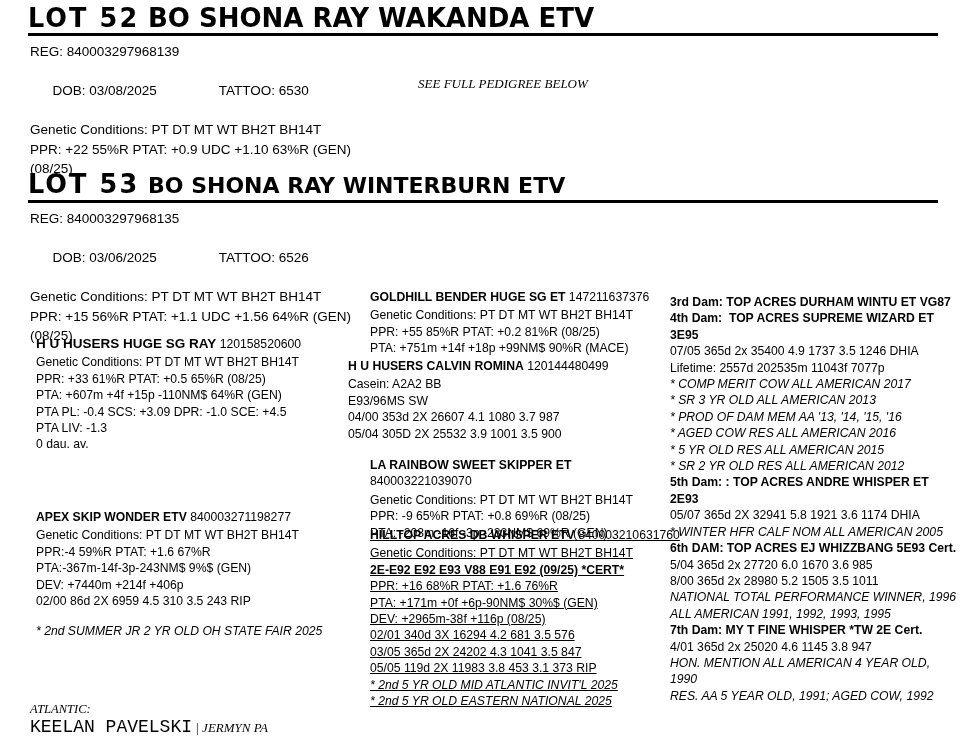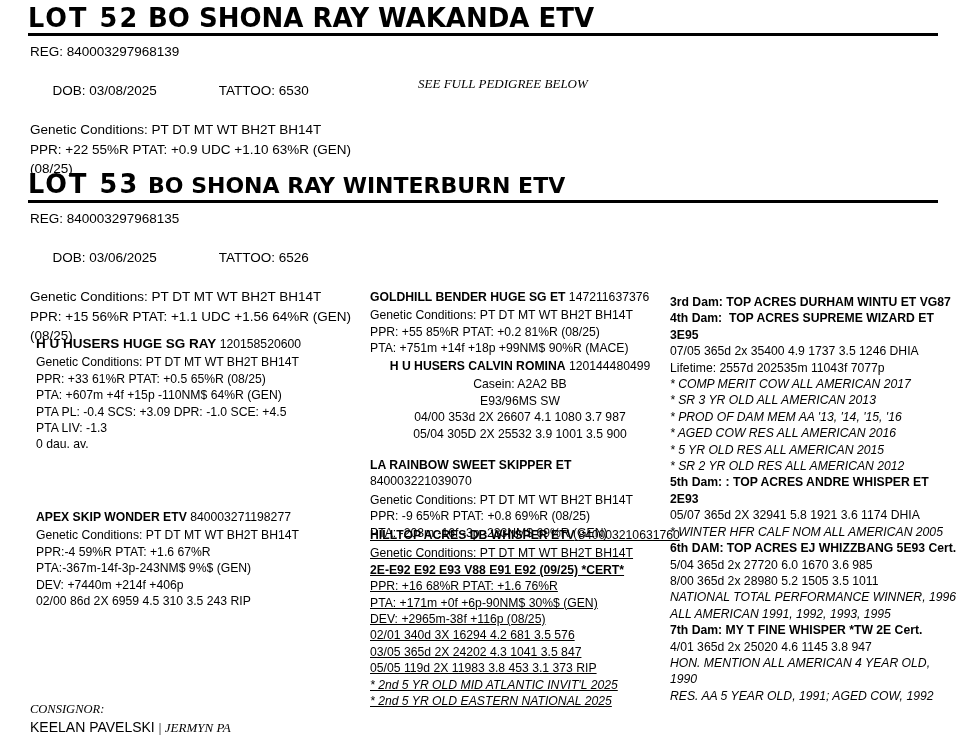--- a/index.html
+++ b/index.html
@@ -64,38 +64,38 @@
   .ped .blk { margin-bottom: 2px; }
   .ped .r { white-space: pre-wrap; }
 
   
   #col1 { left: 36px; top: 336px; width: 296px; }
   #col1 .name { font-size: 13.5px; }
   #col1-b { left: 36px; top: 509px; width: 300px; }
 
   
   #col2-a { left: 370px; top: 289px; width: 300px; }
-  #col2-b { left: 370px; top: 358px; width: 300px; text-align: center; }
+  #col2-b { left: 348px; top: 358px; width: 300px; }
   #col2-c { left: 370px; top: 457px; width: 300px; }
   #col2-d { left: 370px; top: 527px; width: 310px; text-decoration: underline; }
 
   
   #col3 { left: 670px; top: 294px; width: 290px; }
   .bold { font-weight: bold; }
   .it { font-style: italic; }
 
   
   #consignor {
     position: absolute; left: 30px; top: 700px;
     font-size: 12.5px; line-height: 18px;
     font-style: italic;
     font-family: "Liberation Serif", serif;
   }
   #consignor .line2 { font-size: 13px; }
-  #consignor .name-strong { font-style: normal; font-family: Liberation Sans, sans-serif; font-size: 14px; }
+  #consignor .name-strong { font-style: normal; font-family: Liberation Mono, monospace; font-size: 18px; }
 </style>
 </head>
 <body>
 
 <div class="page">
 
   <div class="lot-head" id="lot52-head">
     <span class="lot-num">LOT 52</span>
     <span class="lot-name">BO SHONA RAY WAKANDA ETV</span>
   </div>
@@ -150,20 +150,21 @@
       <span class="reg">840003271198277</span>
     </div>
     <div>
       <div class="r">Genetic Conditions: PT DT MT WT BH2T BH14T</div>
       <div class="r">PPR:-4 59%R PTAT: +1.6 67%R</div>
       <div class="r">PTA:-367m-14f-3p-243NM$ 9%$ (GEN)</div>
       <div class="r">DEV: +7440m +214f +406p</div>
       <div class="r">02/00 86d 2X 6959 4.5 310 3.5 243 RIP</div>
     </div>
     <div style="height:14px"></div>
+    <div class="it">* 2nd SUMMER JR 2 YR OLD OH STATE FAIR 2025</div>
   </div>
 
   <div class="ped" id="col2-a">
     <div class="blk">
       <span class="name">GOLDHILL BENDER HUGE SG ET</span>
       <span class="reg">147211637376</span>
     </div>
     <div class="r">Genetic Conditions: PT DT MT WT BH2T BH14T</div>
     <div class="r">PPR: +55 85%R PTAT: +0.2 81%R (08/25)</div>
     <div class="r">PTA: +751m +14f +18p +99NM$ 90%R (MACE)</div>
@@ -226,21 +227,21 @@
     <div class="r">8/00 365d 2x 28980 5.2 1505 3.5 1011</div>
     <div class="r it">NATIONAL TOTAL PERFORMANCE WINNER, 1996</div>
     <div class="r it">ALL AMERICAN 1991, 1992, 1993, 1995</div>
     <div class="r bold">7th Dam: MY T FINE WHISPER *TW 2E Cert.</div>
     <div class="r">4/01 365d 2x 25020 4.6 1145 3.8 947</div>
     <div class="r it">HON. MENTION ALL AMERICAN 4 YEAR OLD, 1990</div>
     <div class="r it">RES. AA 5 YEAR OLD, 1991; AGED COW, 1992</div>
   </div>
 
   <div id="consignor">
-    <div>CONSIGNOR:</div>
+    <div>ATLANTIC:</div>
     <div class="line2">
       <span class="name-strong">KEELAN PAVELSKI</span>
       <span>|</span>
       <span>JERMYN PA</span>
     </div>
   </div>
 
 </div>
 
 </body></html>

